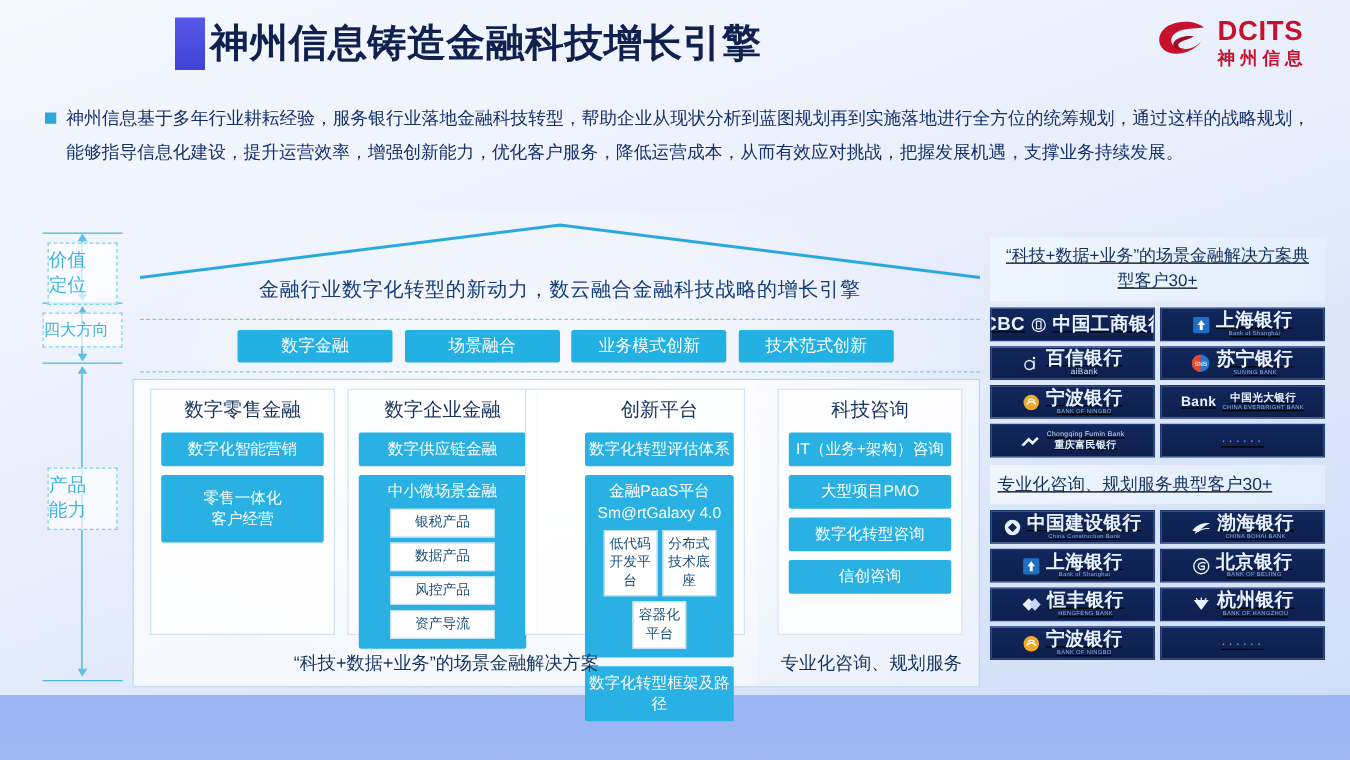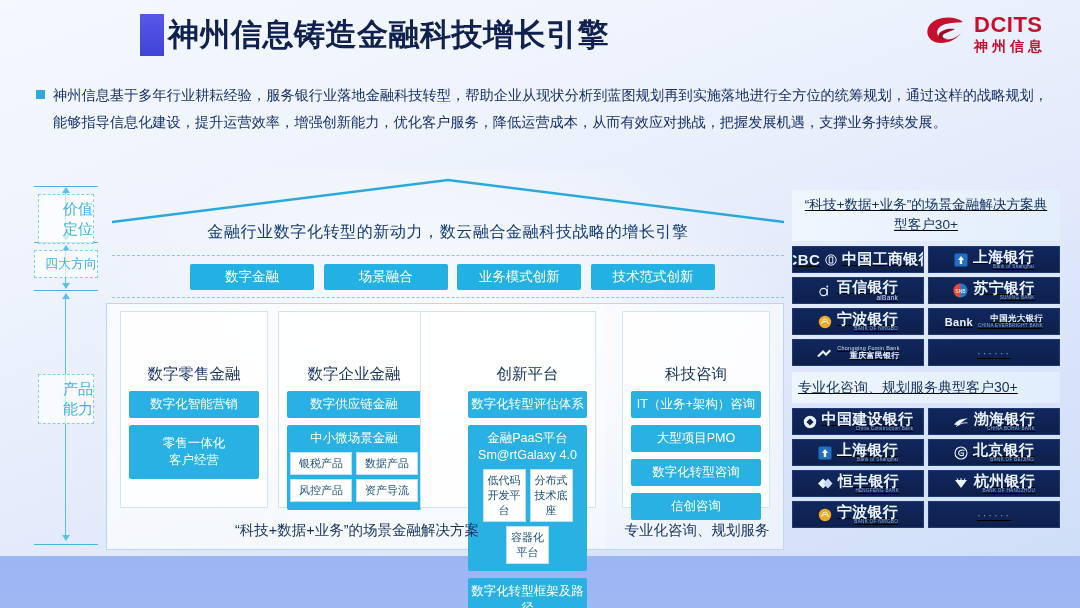--- a/index.html
+++ b/index.html
@@ -67,21 +67,21 @@
   .axis-arrow::after {
     content: ""; position: absolute; left: -3.5px; bottom: -1px;
     border-left: 4px solid transparent; border-right: 4px solid transparent;
     border-top: 6px solid #5ec0e6;
   }
   .axis-arrow.up::after { bottom: auto; top: -1px; border-top: none; border-bottom: 6px solid #5ec0e6; }
   .axis-label {
     position: absolute; left: 4px; width: 56px;
     background: rgba(255,255,255,.68);
     border: 1px dashed #7fd0ee;
-    color: #3fb3e0; font-size: 15px; line-height: 20px; text-align: right;
+    color: #3fb3e0; font-size: 15px; line-height: 20px; text-align: left;
     padding: 4px 0;
   }
   .axis-label.wide { left: 0px; width: 64px; font-size: 13px; padding: 3px 0; }
 
   
   #roof { position: absolute; left: 112px; top: 178px; width: 672px; height: 46px; }
   #tagline {
     position: absolute; left: 112px; top: 222px; width: 672px;
     text-align: center; font-size: 16px; color: #143c78; letter-spacing: .6px;
   }
@@ -116,34 +116,34 @@
     border: 1px solid #cfe4f4;
     padding: 7px 8px 8px;
   }
   #col1 { left: 120px; width: 148px; height: 197px; }
   #col2 { left: 278px; width: 152px; height: 197px; }
   #col3 { left: 420px; width: 176px; height: 197px; padding-left: 47px; }
   #col4 { left: 622px; width: 148px; height: 197px; }
 
   .col-title {
     font-size: 15.5px; color: #16335f; text-align: center; margin-bottom: 7px;
-    line-height: 20px; white-space: nowrap; margin-top: 45px;
+    line-height: 20px; white-space: nowrap;
   }
   .box {
     background: #29b1e4; color: #ffffff; text-align: center;
     font-size: 12.5px; line-height: 17px; border-radius: 2px;
     padding: 5px 3px; margin-bottom: 7px;
   }
   .box.tall { padding: 10px 3px; }
   .subgrid { display: flex; flex-wrap: wrap; gap: 4px; justify-content: center; margin-top: 5px; }
   .subbox {
     background: #ffffff; color: #1b4f7a; font-size: 11px; line-height: 15px;
     border: 1px solid #bfe2f3; padding: 3px 2px; text-align: center;
   }
-  .subgrid.two .subbox { width: 62px; }
+  .subgrid.two .subbox { width: 84px; }
   .subgrid.three .subbox { width: 43px; }
 
   .col-caption {
     position: absolute; top: 521px;
     font-size: 14.5px; color: #16335f; text-align: center; white-space: nowrap;
   }
   #caption-left { left: 108px; width: 498px; }
   #caption-right { left: 610px; width: 174px; }
 
   
@@ -158,21 +158,21 @@
     display: grid; grid-template-columns: 1fr 1fr; gap: 4px; margin: 5px 0 6px;
   }
   .logo-cell {
     height: 27px;
     background: linear-gradient(180deg, #11275c 0%, #0d1f4c 100%);
     border: 1px solid #1d3a74;
     display: flex; align-items: center; justify-content: center; gap: 5px;
     overflow: hidden;
   }
   .lg-mark { flex: 0 0 auto; }
-  .lg-text { line-height: 1.05; text-align: right; }
+  .lg-text { line-height: 1.05; text-align: center; }
   .lg-cn { font-size: 15px; color: #eaf2ff; font-weight: bold; white-space: nowrap; letter-spacing: .3px; }
   .lg-en { font-size: 4.6px; color: #8fb0dd; white-space: nowrap; letter-spacing: .3px; margin-top: 1px; }
   .lg-dots { font-size: 11px; color: #7f9fd0; letter-spacing: 2px; }
 </style>
 </head>
 <body>
 
 <div id="slide">
 
   <div id="glow"></div>

